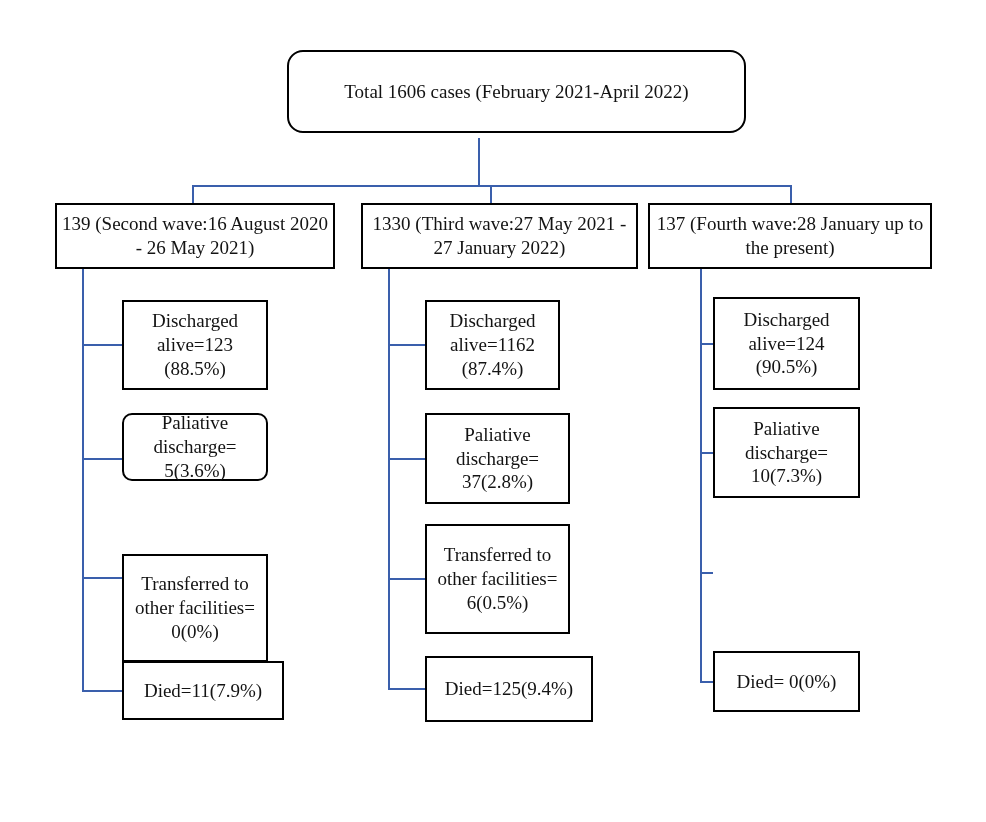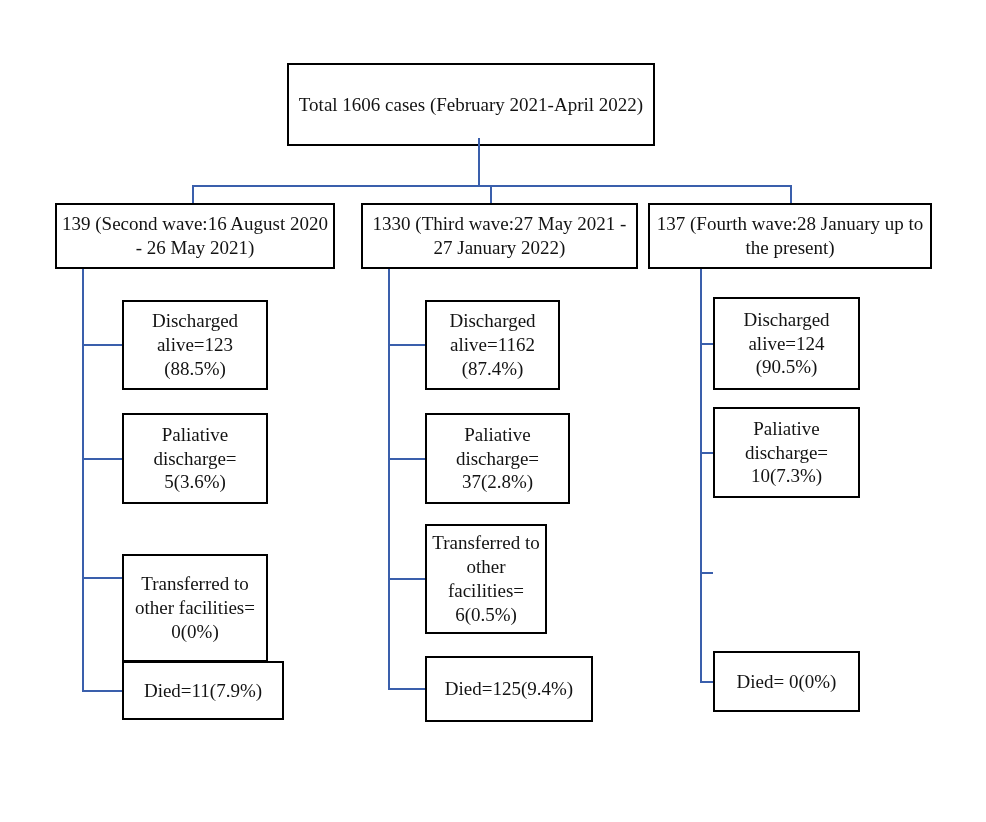--- a/index.html
+++ b/index.html
@@ -12,44 +12,44 @@
     position:absolute;border:2px solid #000000;background:#ffffff;
     display:flex;align-items:center;justify-content:center;text-align:center;
     font-size:19px;line-height:1.26;box-sizing:border-box;padding:2px 4px;
   }
   .line{position:absolute;background:#3a5fac;}
 </style>
 </head>
 <body>
 
 <div id="canvas">
-  <div class="box" id="root-box" style="left:287px;top:63px;width:368px;height:83px;">Total 1606 cases (February 2021-April 2022)</div>
+  <div class="box" id="root-box" style="left:287px;top:50px;width:459px;height:83px;border-radius:16px;">Total 1606 cases (February 2021-April 2022)</div>
 
 <div class="line" style="left: 478px; top: 138px; width: 2px; height: 49px; background: rgb(58, 95, 172);"></div>
     <div class="line" style="left: 192px; top: 185px; width: 600px; height: 2px; background: rgb(58, 95, 172);"></div>
     <div class="line" style="left: 192px; top: 185px; width: 2px; height: 20px; background: rgb(58, 95, 172);"></div>
     <div class="line" style="left: 490px; top: 185px; width: 2px; height: 20px; background: rgb(58, 95, 172);"></div>
     <div class="line" style="left: 790px; top: 185px; width: 2px; height: 20px; background: rgb(58, 95, 172);"></div>
     <div class="box" style="left: 55px; top: 203px; width: 280px; height: 66px;">139 (Second wave:16 August 2020 - 26 May 2021)</div>
     <div class="line" style="left: 82px; top: 269px; width: 2px; height: 422px; background: rgb(58, 95, 172);"></div>
     <div class="box" style="left: 122px; top: 300px; width: 146px; height: 90px;">Discharged alive=123 (88.5%)</div>
     <div class="line" style="left: 82px; top: 344px; width: 40px; height: 2px; background: rgb(58, 95, 172);"></div>
-    <div class="box" style="left: 122px; top: 413px; width: 146px; height: 91px;">Paliative discharge= 5(3.6%)</div>
+    <div class="box" style="left: 122px; top: 413px; width: 146px; height: 68px; border-radius: 10px;">Paliative discharge= 5(3.6%)</div>
     <div class="line" style="left: 82px; top: 458px; width: 40px; height: 2px; background: rgb(58, 95, 172);"></div>
     <div class="box" style="left: 122px; top: 524px; width: 146px; height: 108px; margin-top: 30px;">Transferred to other facilities= 0(0%)</div>
     <div class="line" style="left: 82px; top: 577px; width: 40px; height: 2px; background: rgb(58, 95, 172);"></div>
     <div class="box" style="left: 122px; top: 661px; width: 162px; height: 59px;">Died=11(7.9%)</div>
     <div class="line" style="left: 82px; top: 690px; width: 40px; height: 2px; background: rgb(58, 95, 172);"></div>
     <div class="box" style="left: 361px; top: 203px; width: 277px; height: 66px;">1330 (Third wave:27 May 2021 - 27 January 2022)</div>
     <div class="line" style="left: 388px; top: 269px; width: 2px; height: 420px; background: rgb(58, 95, 172);"></div>
     <div class="box" style="left: 425px; top: 300px; width: 135px; height: 90px;">Discharged alive=1162 (87.4%)</div>
     <div class="line" style="left: 388px; top: 344px; width: 37px; height: 2px; background: rgb(58, 95, 172);"></div>
     <div class="box" style="left: 425px; top: 413px; width: 145px; height: 91px;">Paliative discharge= 37(2.8%)</div>
     <div class="line" style="left: 388px; top: 458px; width: 37px; height: 2px; background: rgb(58, 95, 172);"></div>
-    <div class="box" style="left: 425px; top: 524px; width: 122px; height: 110px;">Transferred to other facilities= 6(0.5%)</div>
+    <div class="box" style="left: 425px; top: 524px; width: 145px; height: 110px;">Transferred to other facilities= 6(0.5%)</div>
     <div class="line" style="left: 388px; top: 578px; width: 37px; height: 2px; background: rgb(58, 95, 172);"></div>
     <div class="box" style="left: 425px; top: 656px; width: 168px; height: 66px;">Died=125(9.4%)</div>
     <div class="line" style="left: 388px; top: 688px; width: 37px; height: 2px; background: rgb(58, 95, 172);"></div>
     <div class="box" style="left: 648px; top: 203px; width: 284px; height: 66px;">137 (Fourth wave:28 January up to the present)</div>
     <div class="line" style="left: 700px; top: 269px; width: 2px; height: 413px; background: rgb(58, 95, 172);"></div>
     <div class="box" style="left: 713px; top: 297px; width: 147px; height: 93px;">Discharged alive=124 (90.5%)</div>
     <div class="line" style="left: 700px; top: 343px; width: 13px; height: 2px; background: rgb(58, 95, 172);"></div>
     <div class="box" style="left: 713px; top: 407px; width: 147px; height: 91px;">Paliative discharge= 10(7.3%)</div>
     <div class="line" style="left: 700px; top: 452px; width: 13px; height: 2px; background: rgb(58, 95, 172);"></div>
     <div class="line" style="left: 700px; top: 572px; width: 13px; height: 2px; background: rgb(58, 95, 172);"></div>

